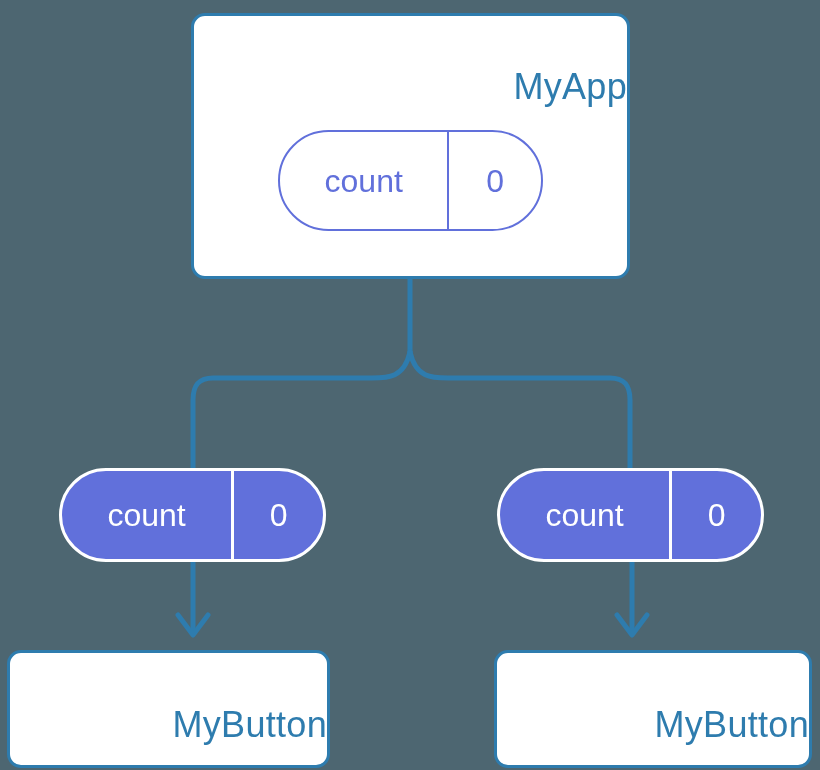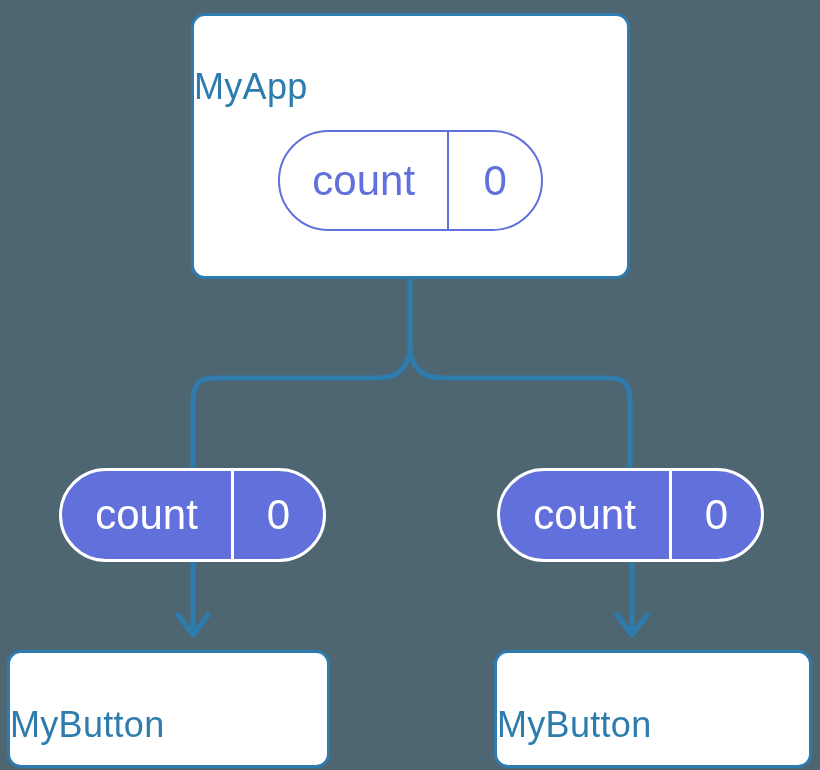--- a/index.html
+++ b/index.html
@@ -29,21 +29,22 @@
 
   
   .component-box {
     position: absolute;
     background: #ffffff;
     border: 3px solid #2e7cae;
     border-radius: 14px;
     box-sizing: border-box;
     display: flex;
     flex-direction: column;
-    align-items: flex-start;
+    align-items: flex-end;
+    padding-left: 28px;
   }
   .component-title {
     color: #2e7cae;
     font-size: 36px;
     letter-spacing: 0.3px;
     line-height: 1;
     white-space: nowrap;
     margin-top: 32px;
   }
 
@@ -81,21 +82,21 @@
     display: flex;
     align-items: stretch;
     border-radius: 999px;
     overflow: hidden;
   }
   .state-pill .pill-key,
   .state-pill .pill-value {
     display: flex;
     align-items: center;
     justify-content: center;
-    font-size: 42px;
+    font-size: 32px;
     line-height: 1;
     white-space: nowrap;
     box-sizing: border-box;
   }
 
   
   .pill-outline {
     border: 2px solid #6170db;
     background: transparent;
   }

